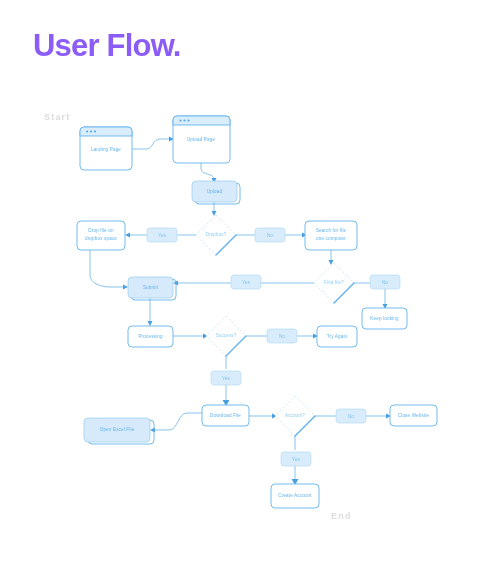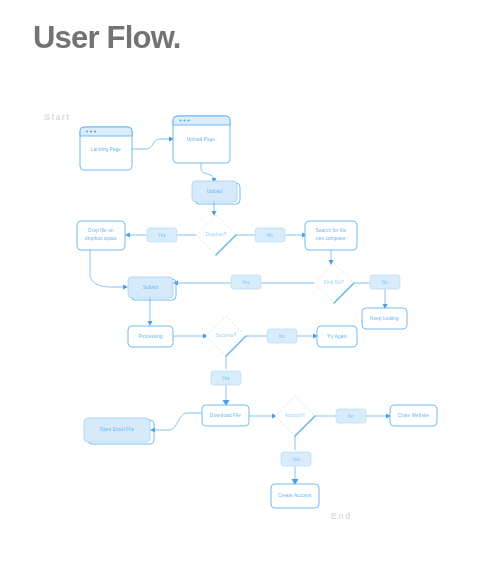--- a/index.html
+++ b/index.html
@@ -10,25 +10,25 @@
     width: 480px;
     height: 573px;
     background: #ffffff;
     font-family: "Liberation Sans", sans-serif;
     overflow: hidden;
     position: relative;
   }
   #page-title {
     position: absolute;
     left: 33px;
-    top: 20px;
+    top: 28px;
     font-size: 31px;
     font-weight: bold;
     letter-spacing: -0.8px;
-    color: #737373;
+    color: #8b5cf6;
     font-family: "Liberation Sans", sans-serif;
   }
   #flow-canvas {
     position: absolute;
     left: 0;
     top: 0;
   }
   .node-label {
     font-family: "Liberation Sans", sans-serif;
     font-size: 4.6px;

